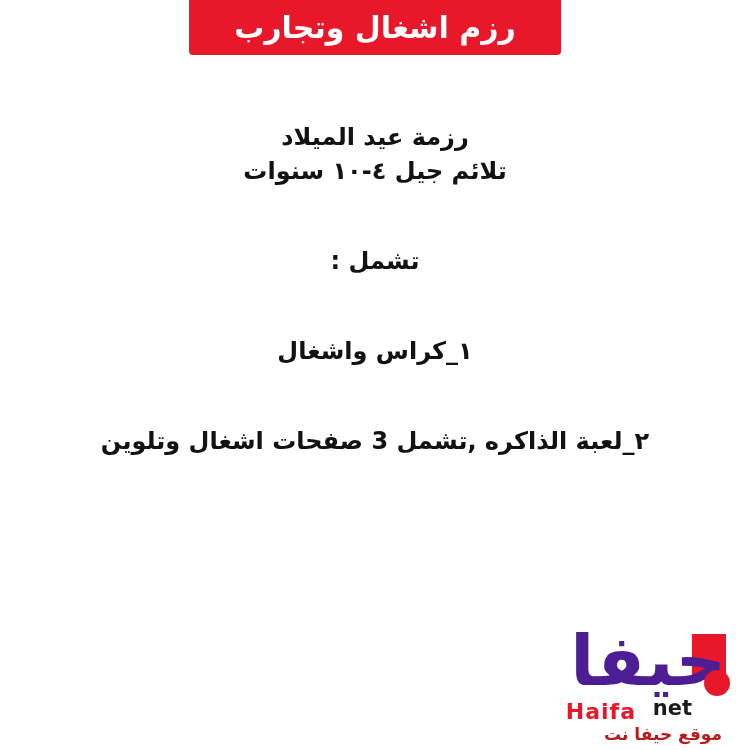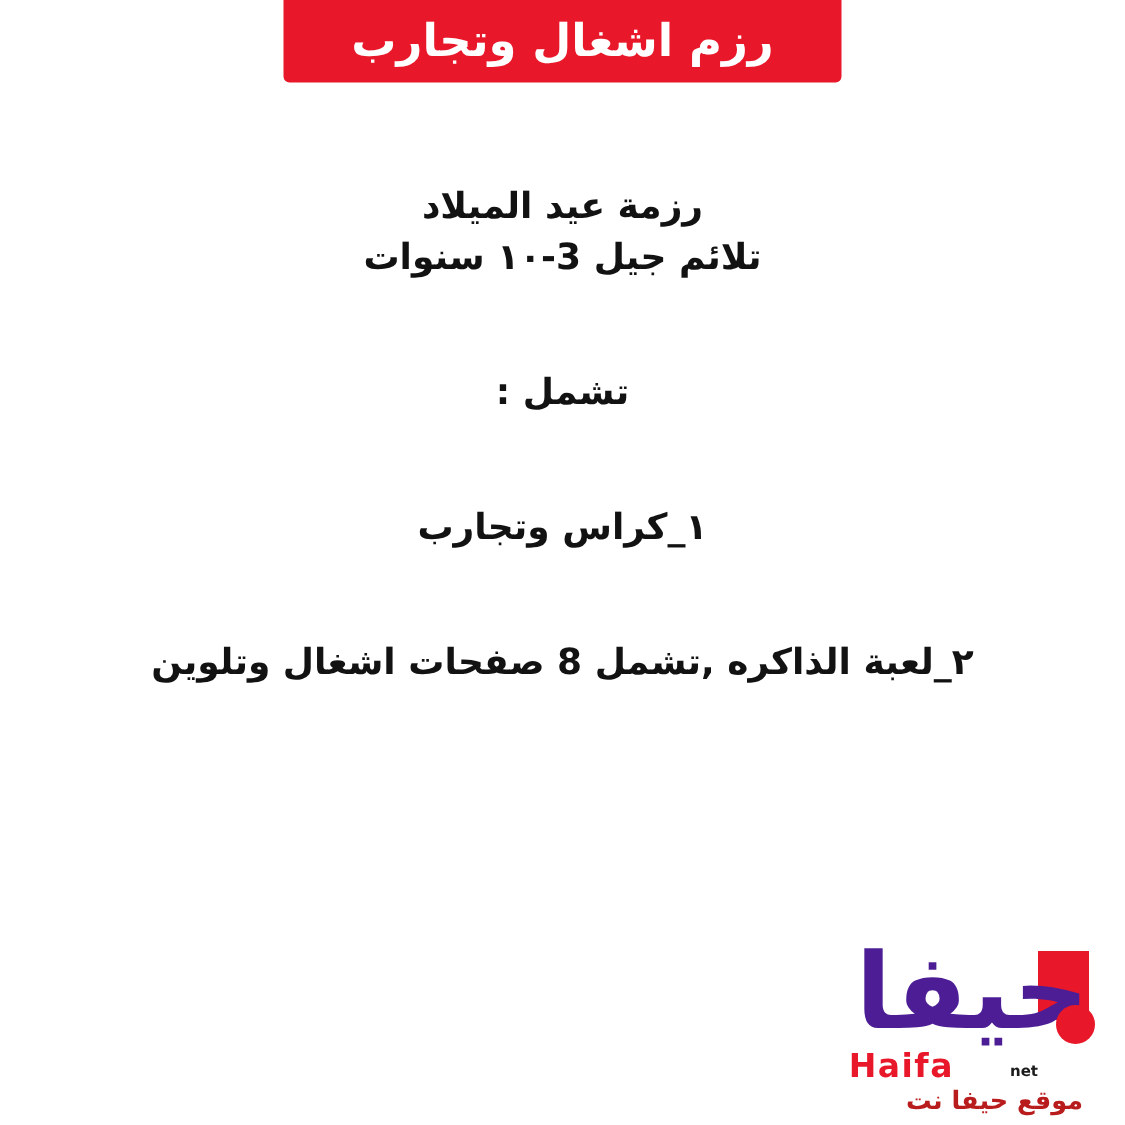--- a/index.html
+++ b/index.html
@@ -127,21 +127,21 @@
     font-weight: bold;
     color: #e8182a;
     letter-spacing: 1px;
     direction: ltr;
     text-align: center;
   }
   .wm-net {
     position: absolute;
     right: 40px;
     bottom: 18px;
-    font-size: 10px;
+    font-size: 21px;
     font-weight: bold;
     color: #1b1b1b;
     direction: ltr;
   }
   .wm-site {
     position: absolute;
     right: 10px;
     bottom: -6px;
     font-size: 17px;
     font-weight: bold;
@@ -157,39 +157,39 @@
 <div class="page">
 
   <div class="header-banner">
     <div class="banner-text">رزم اشغال وتجارب</div>
   </div>
 
   <div class="content">
 
     <div class="para">
       <div class="line">رزمة عيد الميلاد</div>
-      <div class="line">تلائم جيل 3-١٠ سنوات</div>
+      <div class="line">تلائم جيل ٤-١٠ سنوات</div>
     </div>
 
     <div class="spacer-lg"></div>
 
     <div class="para">
       <div class="line">تشمل :</div>
     </div>
 
     <div class="spacer-lg"></div>
 
     <div class="para">
-      <div class="line">١_كراس وتجارب</div>
-    </div>
-
-    <div class="spacer-lg"></div>
-
-    <div class="para">
-      <div class="line">٢_لعبة الذاكره ,تشمل 8 صفحات اشغال وتلوين</div>
+      <div class="line">١_كراس واشغال</div>
+    </div>
+
+    <div class="spacer-lg"></div>
+
+    <div class="para">
+      <div class="line">٢_لعبة الذاكره ,تشمل 3 صفحات اشغال وتلوين</div>
     </div>
 
     <div class="spacer-lg"></div>
 
 
     <div class="spacer-lg"></div>
 
 
     <div class="spacer-lg"></div>
 

